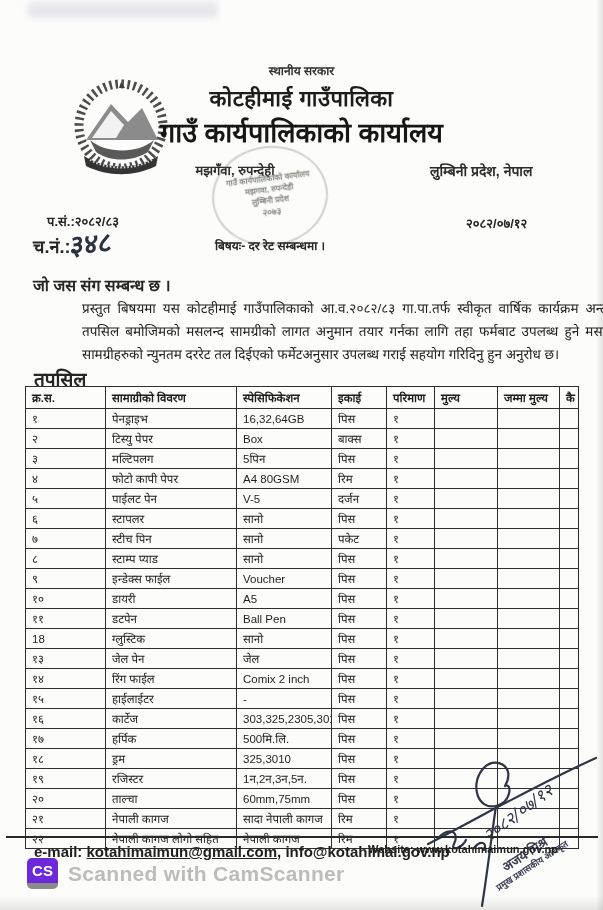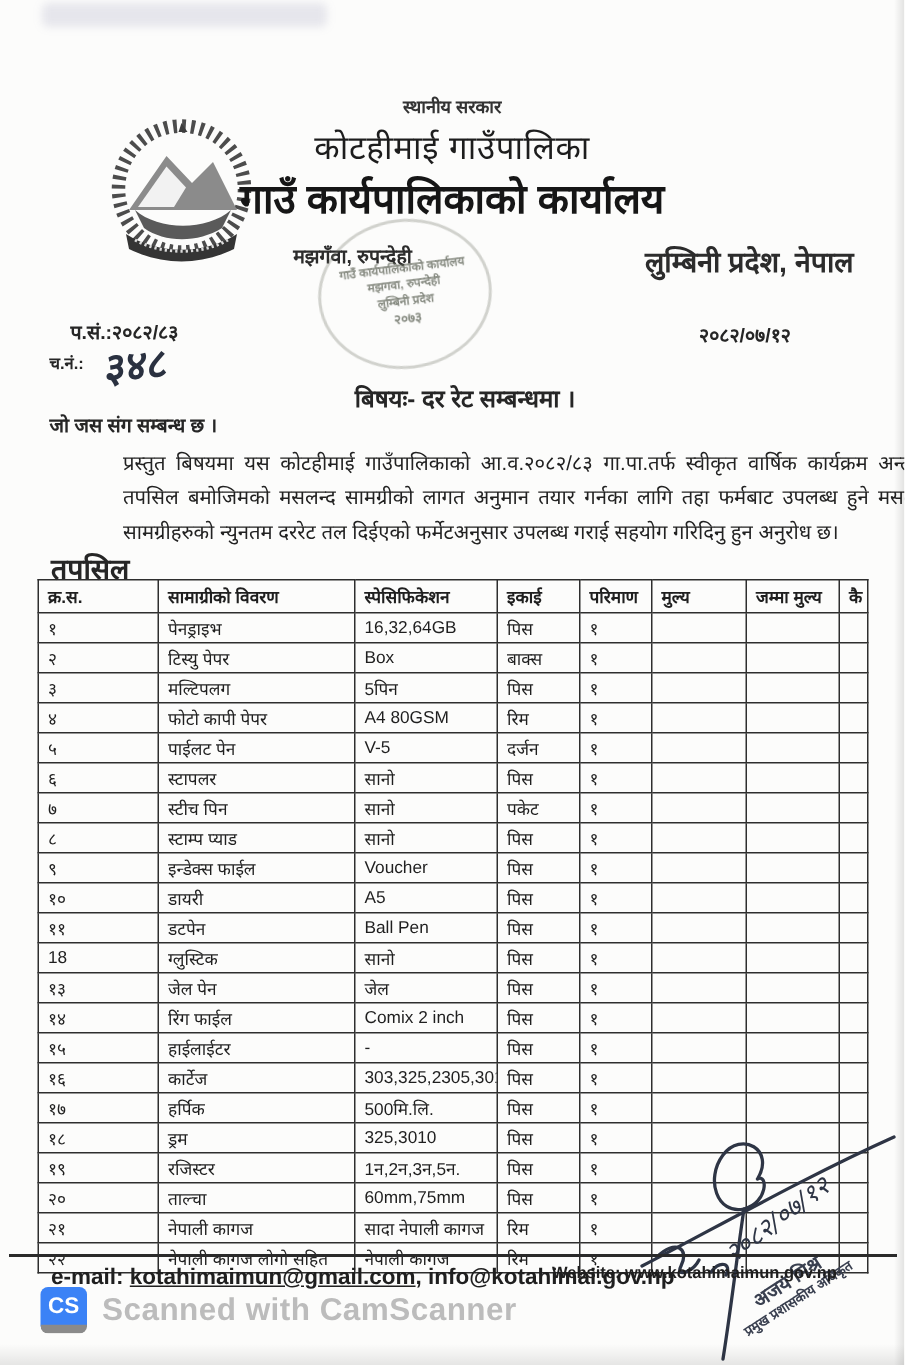--- a/index.html
+++ b/index.html
@@ -14,48 +14,48 @@
     background:rgba(98,96,150,0.14);filter:blur(3px);border-radius:4px;}
   .edge-shadow{position:absolute;right:0;top:0;width:7px;height:100%;
     background:linear-gradient(to right,rgba(0,0,0,0),rgba(0,0,0,0.10));}
   .bottom-band{position:absolute;left:0;bottom:0;width:100%;height:14px;
     background:linear-gradient(to bottom,rgba(0,0,0,0),rgba(0,0,0,0.09));}
 
   
   .top-label{position:absolute;left:0;top:62px;width:603px;text-align:center;
     font-size:12px;font-weight:bold;color:#333;}
   .muni{position:absolute;left:0;top:82px;width:603px;text-align:center;
-    font-size:22px;font-weight:normal;color:#1d1d1d;letter-spacing:.5px;}
+    font-size:22px;font-weight:bold;color:#1d1d1d;letter-spacing:.5px;}
   .office{position:absolute;left:0;top:113px;width:603px;text-align:center;
     font-size:27px;font-weight:bold;color:#161616;}
   .addr{position:absolute;left:150px;top:161px;width:170px;text-align:center;
     font-size:13px;font-weight:bold;color:#2c2c2c;}
-  .prov{position:absolute;left:430px;top:161px;font-size:19px;font-weight:bold;color:#2c2c2c;}
+  .prov{position:absolute;left:430px;top:161px;font-size:14px;font-weight:bold;color:#2c2c2c;}
 
   
   .emblem{position:absolute;left:66px;top:78px;width:110px;height:102px;}
 
   
   .stamp{position:absolute;left:212px;top:146px;width:112px;height:96px;
     border:2px solid rgba(108,112,98,0.30);border-radius:50%;
     transform:rotate(-7deg);display:flex;flex-direction:column;justify-content:center;
     align-items:center;gap:1px;color:rgba(92,97,85,0.72);text-align:center;
     font-size:8px;font-weight:bold;line-height:1.25;filter:blur(.2px);}
   .stamp .s4{font-size:9px;}
 
   
   .refno{position:absolute;left:47px;top:212px;font-size:13px;font-weight:bold;}
   .ldate{position:absolute;left:466px;top:214px;font-size:13px;font-weight:bold;}
-  .chno{position:absolute;left:33px;top:234px;font-size:11px;font-weight:bold;}
+  .chno{position:absolute;left:33px;top:234px;font-size:18px;font-weight:bold;}
   .chno-hand{position:absolute;left:70px;top:224px;font-size:27px;font-weight:bold;
     color:#2a3140;transform:rotate(-5deg) skewX(-8deg);
     font-family:"DejaVu Serif",serif;}
-  .subject{position:absolute;left:0;top:254px;width:540px;text-align:center;
-    font-size:16px;font-weight:bold;padding-left:40px;}
-  .salute{position:absolute;left:33px;top:274px;font-size:13px;font-weight:bold;}
+  .subject{position:absolute;left:0;top:237px;width:540px;text-align:center;
+    font-size:12px;font-weight:bold;}
+  .salute{position:absolute;left:33px;top:274px;font-size:16px;font-weight:bold;}
 
   .bodytext{position:absolute;left:34px;top:297px;width:541px;
     font-size:13.5px;line-height:23px;text-align:justify;color:#222;margin-left:48px;}
   .tapsil{position:absolute;left:34px;top:366px;font-size:19px;font-weight:bold;}
 
   
   .tblwrap{position:absolute;left:25px;top:386px;width:553px;}
   table{border-collapse:collapse;table-layout:fixed;width:553px;
     font-size:11.5px;color:#1f1f1f;}
   th,td{border:1.4px solid #2e2e2e;padding:1px 6px;text-align:left;
@@ -71,21 +71,21 @@
 
   
   .footline{position:absolute;left:6px;top:836px;width:592px;height:0;
     border-top:2px solid #2a2a2a;}
   .emailline{position:absolute;left:34px;top:843px;font-size:15px;font-weight:bold;color:#1f1f1f;}
   .emailline .u{text-decoration:underline;}
   .webline{position:absolute;left:368px;top:843px;font-size:11px;font-weight:bold;color:#1f1f1f;}
 
   
   .cswrap{position:absolute;left:27px;top:858px;display:flex;align-items:center;gap:10px;}
-  .csbadge{width:31px;height:31px;border-radius:5px;background:#3b82f6;
+  .csbadge{width:31px;height:31px;border-radius:5px;background:#6d28d9;
     color:#fff;font-weight:bold;font-size:15px;display:flex;align-items:center;
     justify-content:center;border-bottom:6px solid #8a8a8a;box-sizing:border-box;}
   .cstext{font-size:21px;color:#bcbcbc;font-weight:bold;letter-spacing:.3px;}
 </style>
 </head>
 <body>
 
 <div class="page">
 
   <div class="bleed"></div>

